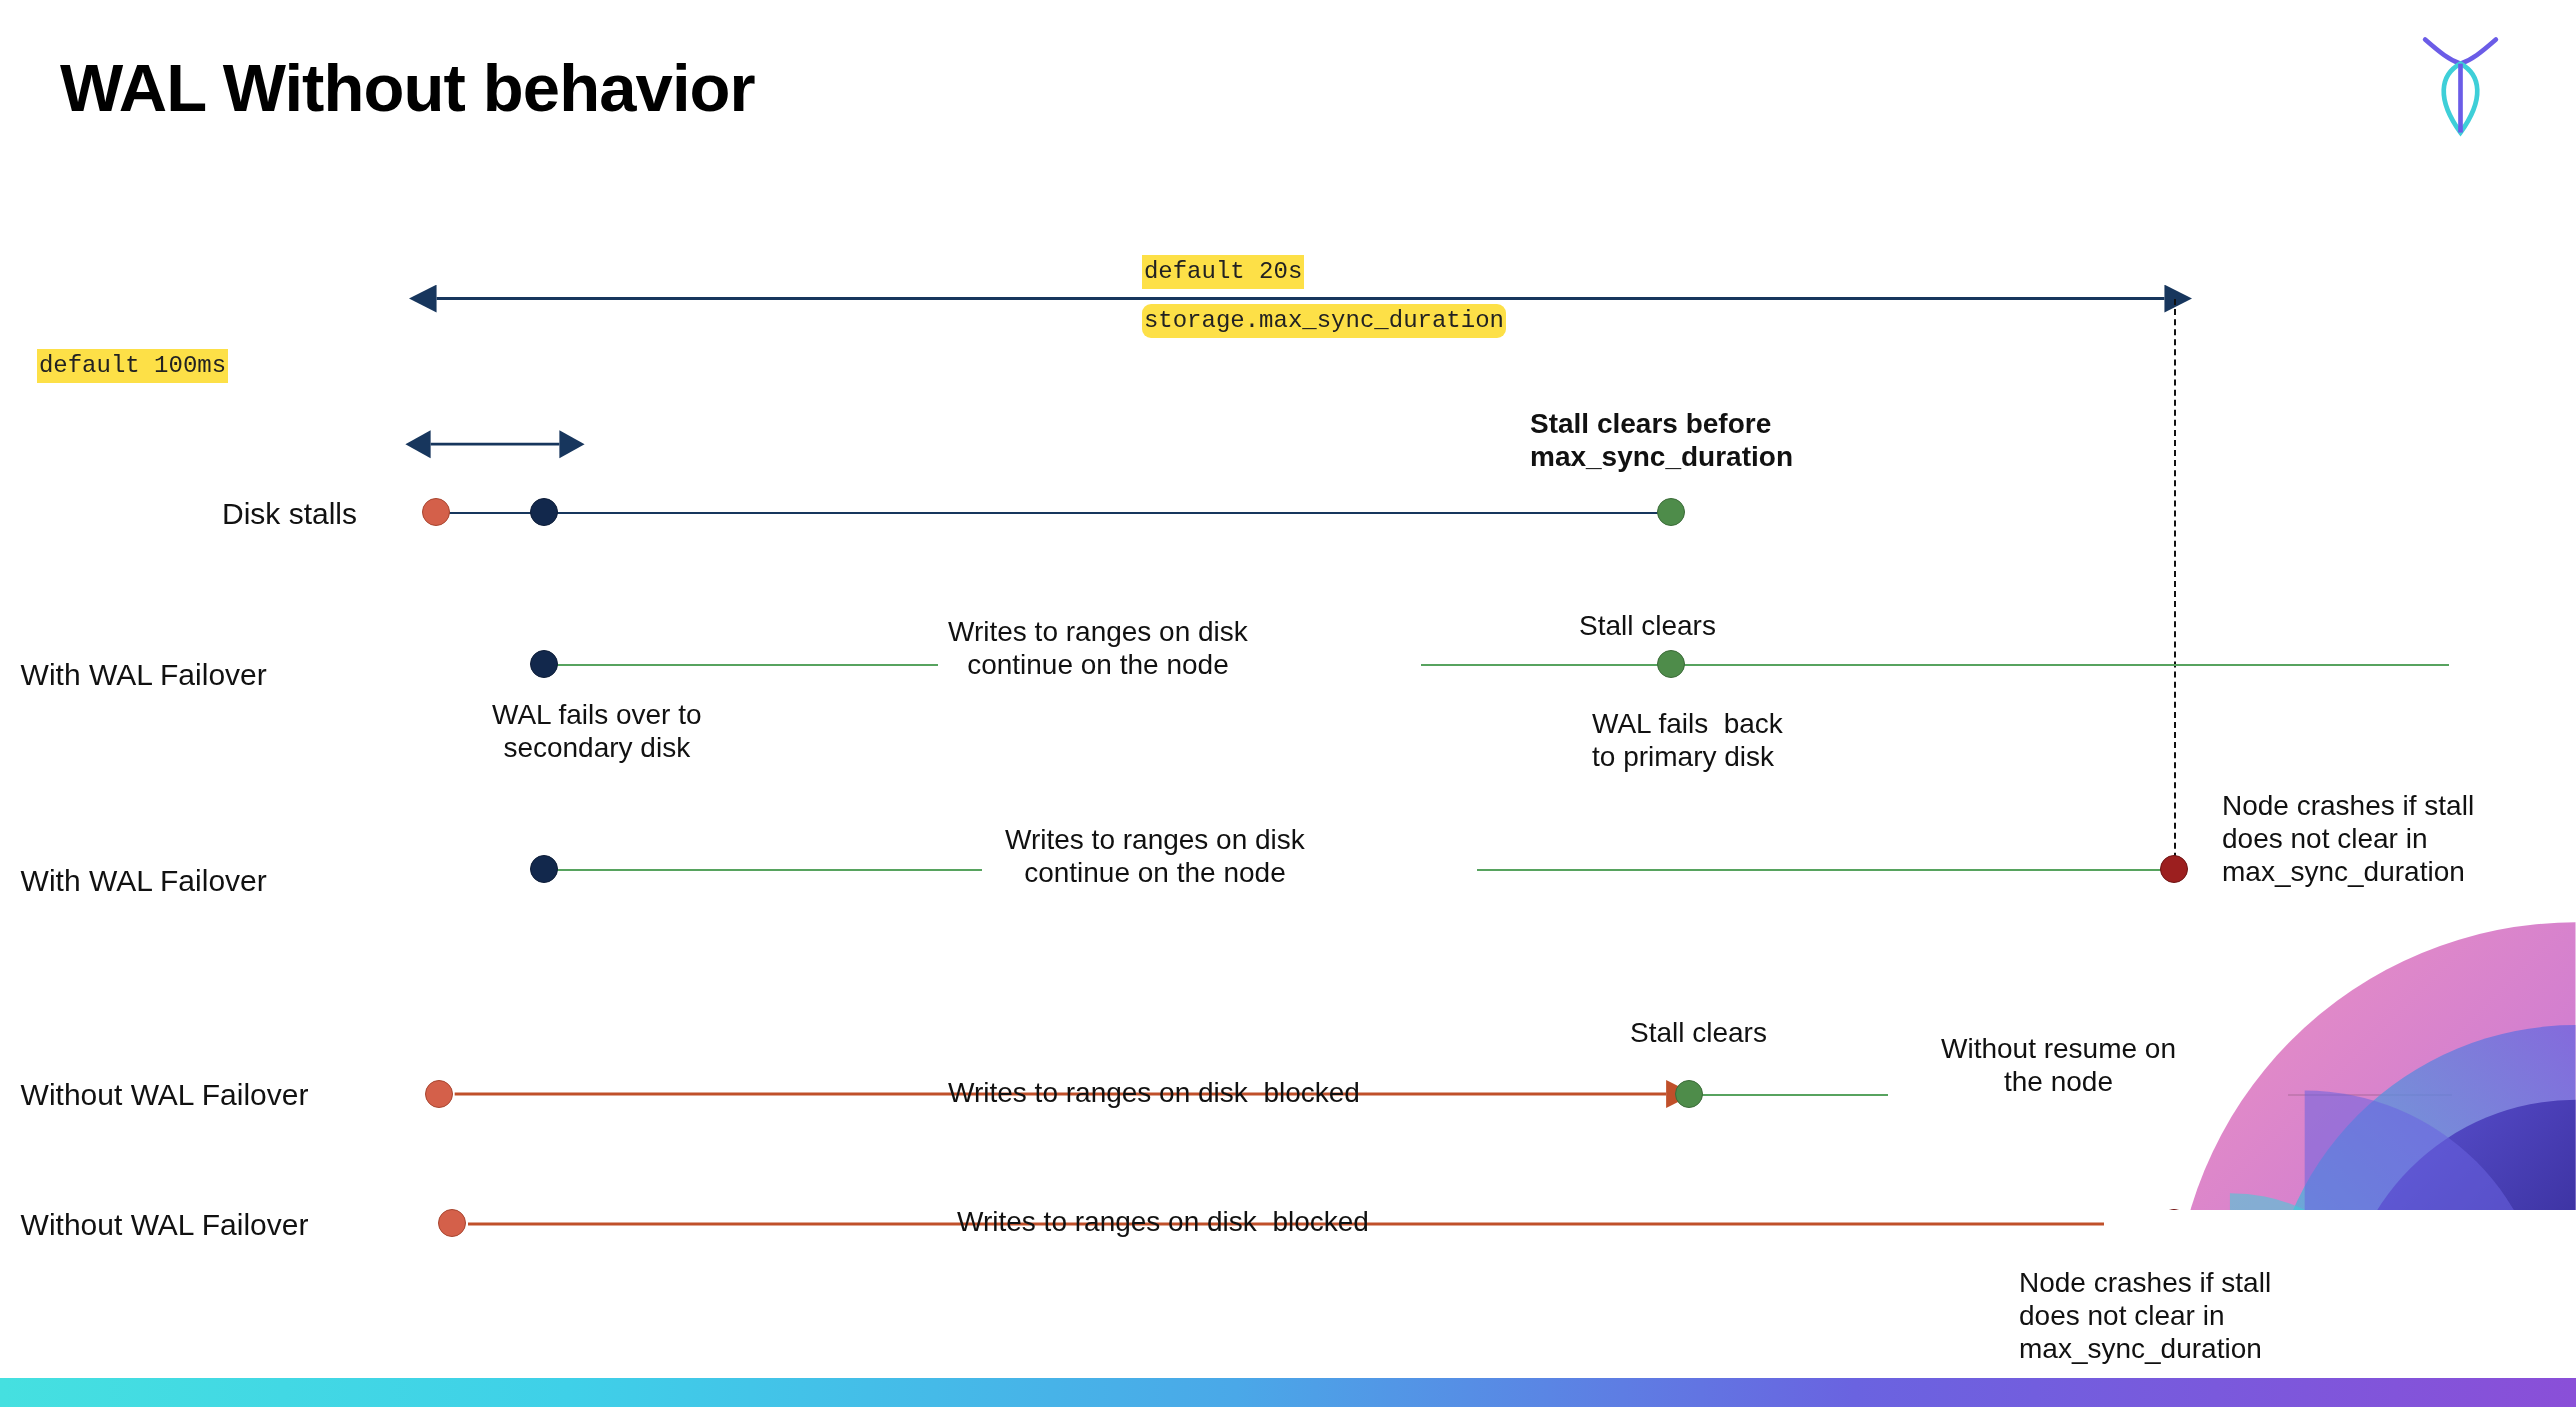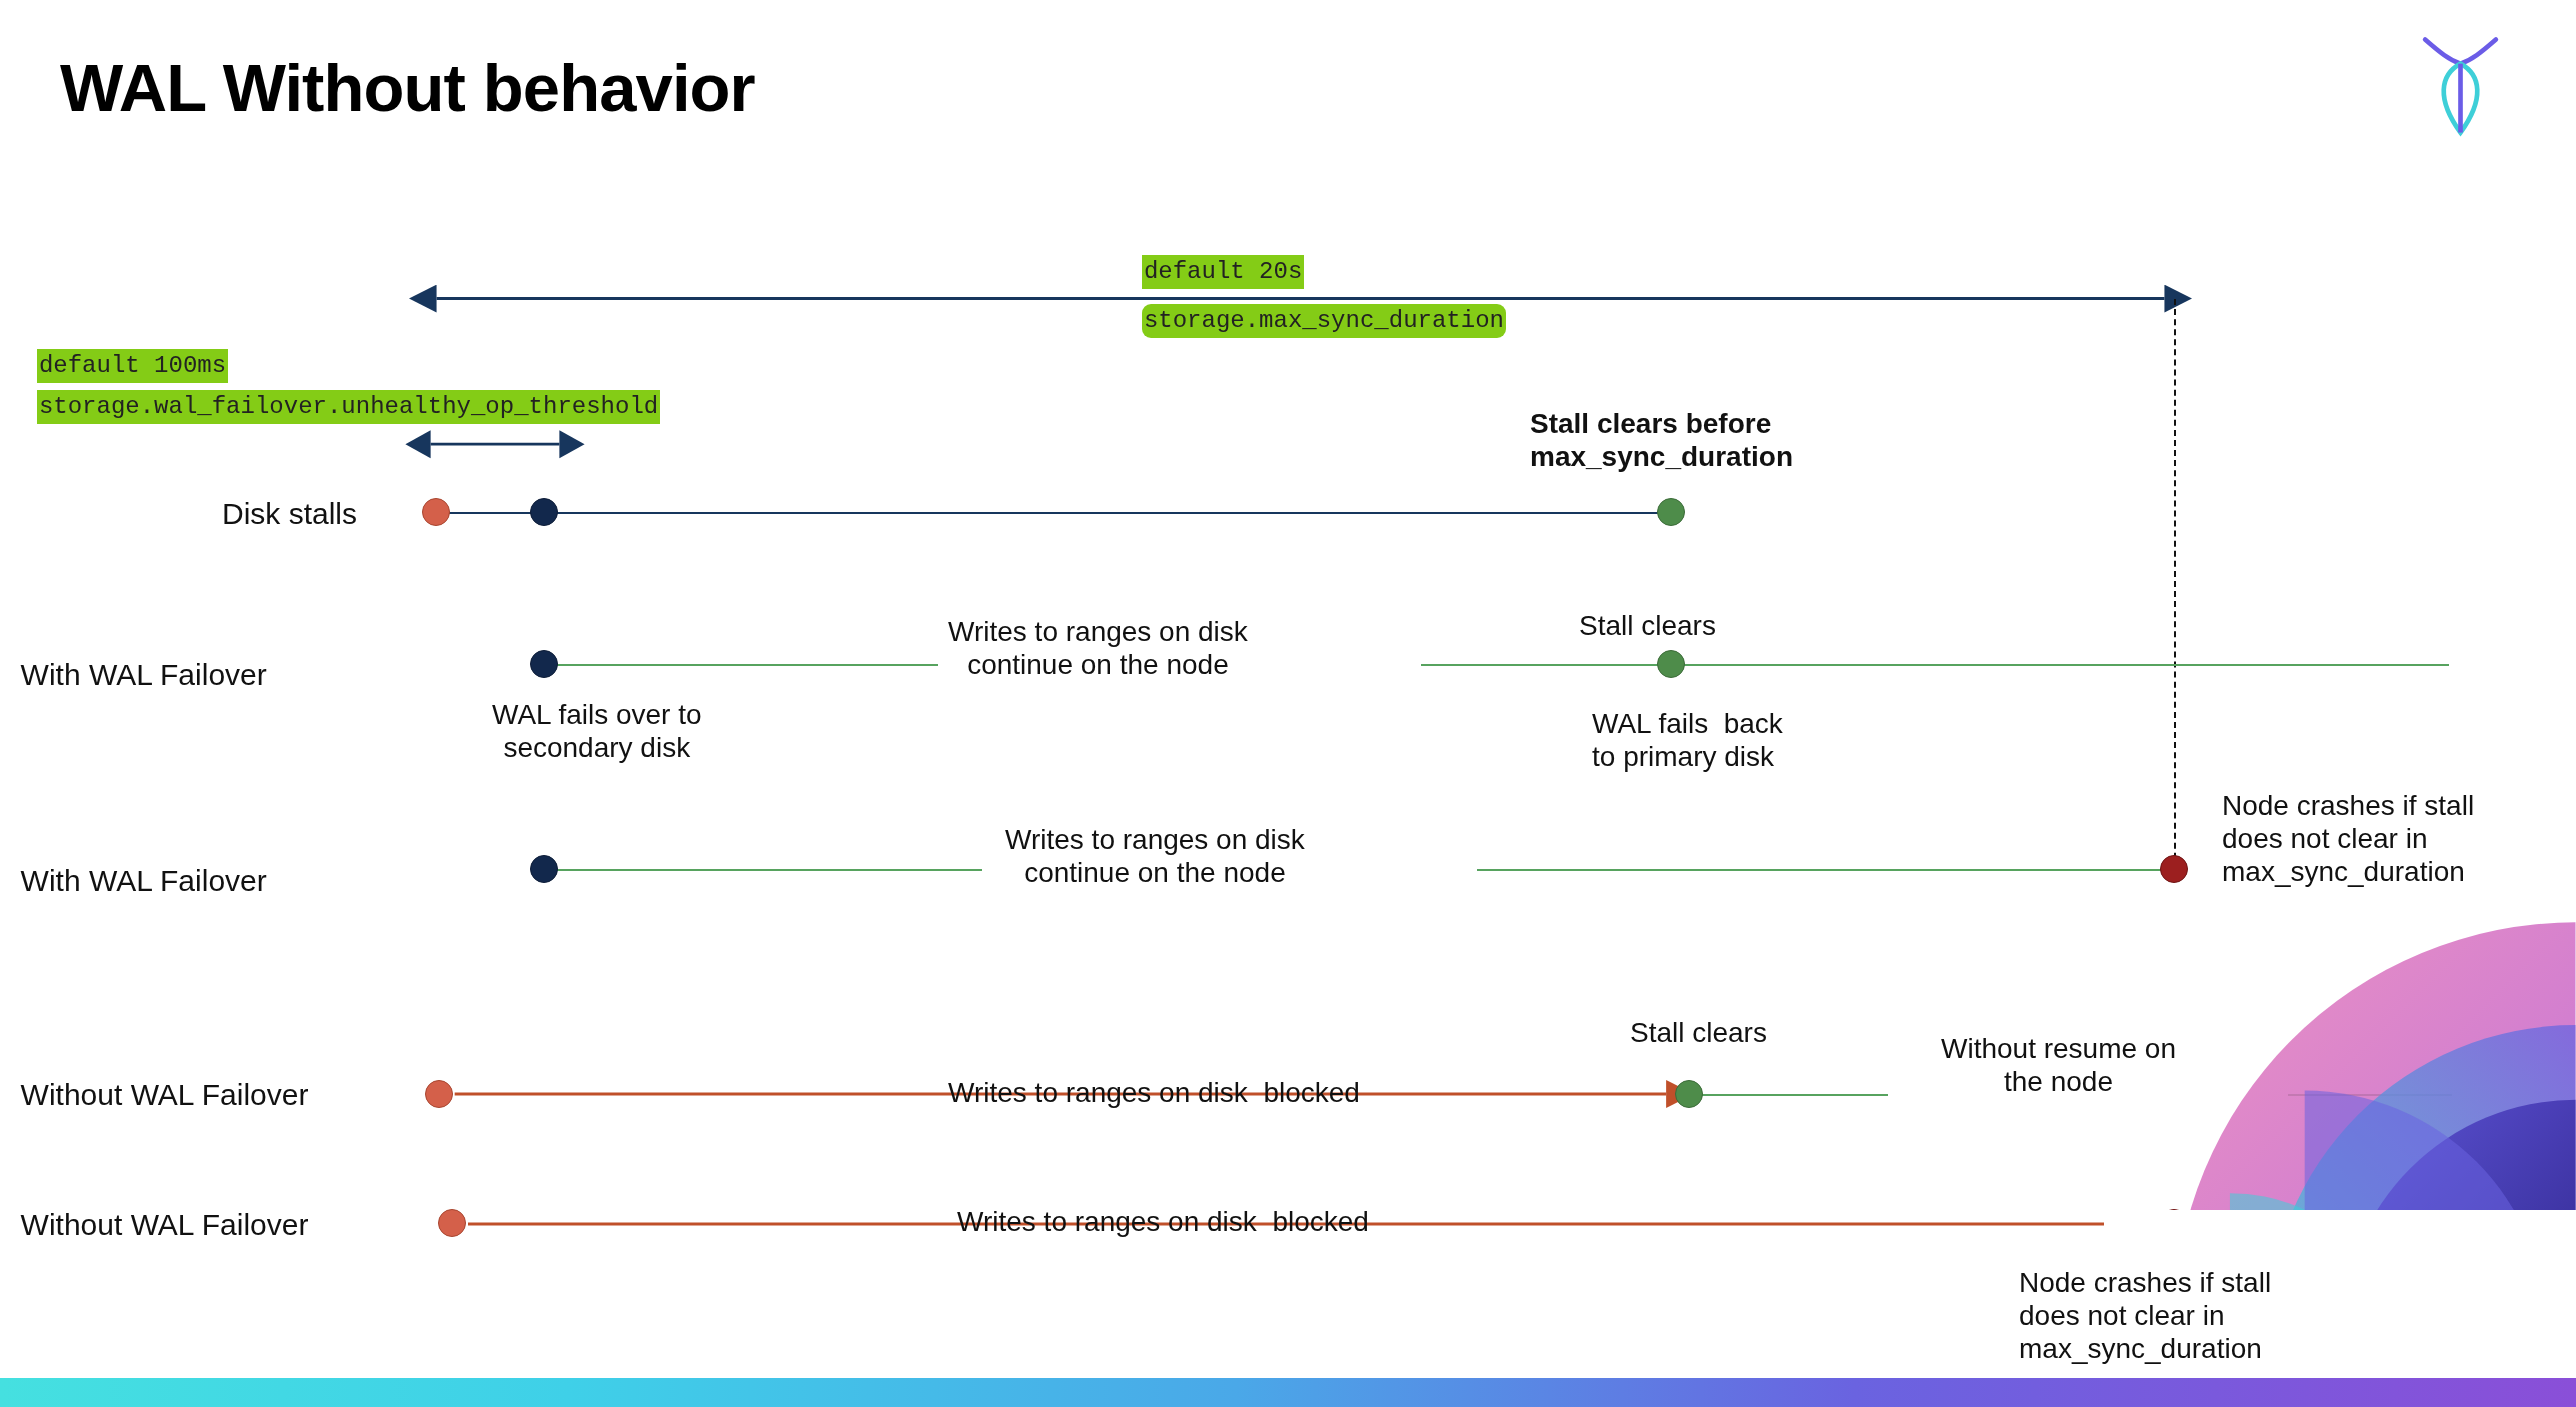--- a/index.html
+++ b/index.html
@@ -46,21 +46,21 @@
     font-size: 28px;
     line-height: 1.17;
     color: #111111;
     white-space: pre;
   }
   .code {
     position: absolute;
     font-family: "Liberation Mono", monospace;
     font-size: 24px;
     line-height: 1.35;
-    background: #84cc16;
+    background: #fde047;
     color: #222222;
     white-space: pre;
     padding: 0.9px 1.9px;
   }
   .line {
     position: absolute;
     height: 0;
     border-top-width: 2.8px;
     border-top-style: solid;
   }
@@ -140,21 +140,20 @@
         <path d="M2,0 L12,5 L2,10 z" fill="#17365d"></path>
       </marker>
     </defs>
     <line x1="6" y1="20" x2="1874" y2="20" stroke="#17365d" stroke-width="3" marker-start="url(#arrL)" marker-end="url(#arrR)"></line>
   </svg>
 
   <div class="code" style="left:1142px; top:255px;">default 20s</div>
   <div class="code" style="left:1142px; top:304px;border-radius:9px;">storage.max_sync_duration</div>
 
   <div class="code" style="left:37px; top:349px;">default 100ms</div>
-  <div class="code" style="left:37px; top:390px;">storage.wal_failover.unhealthy_op_threshold</div>
 
   <svg class="arrow" style="left:425px; top:432px;" width="140" height="28" viewBox="0 0 150 30">
     <defs>
       <marker id="arrL2" markerWidth="11" markerHeight="11" refX="9" refY="5" orient="auto">
         <path d="M9,0 L0,5 L9,10 z" fill="#17365d"></path>
       </marker>
       <marker id="arrR2" markerWidth="11" markerHeight="11" refX="2" refY="5" orient="auto">
         <path d="M2,0 L11,5 L2,10 z" fill="#17365d"></path>
       </marker>
     </defs>

